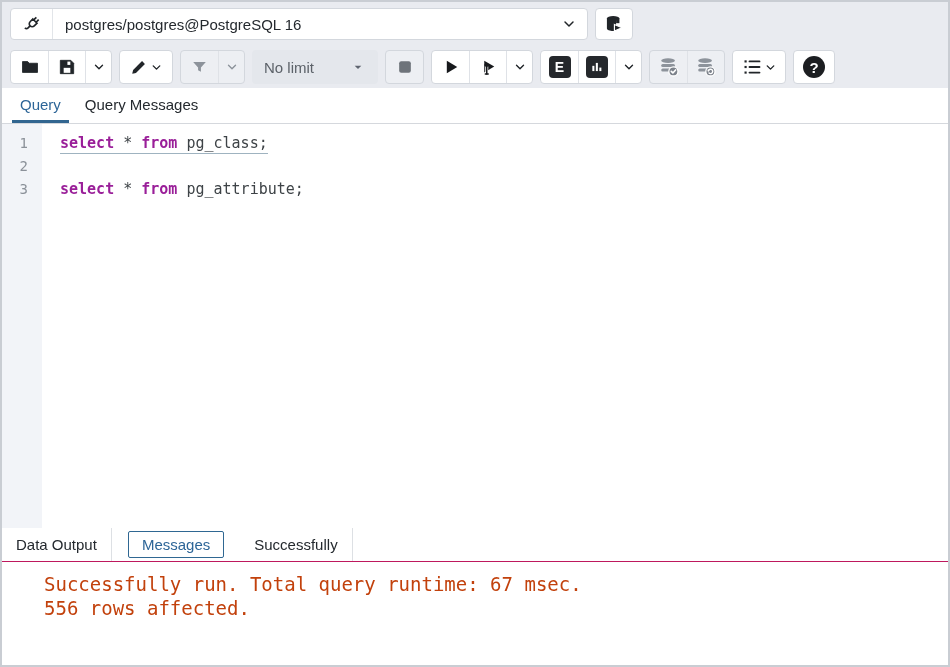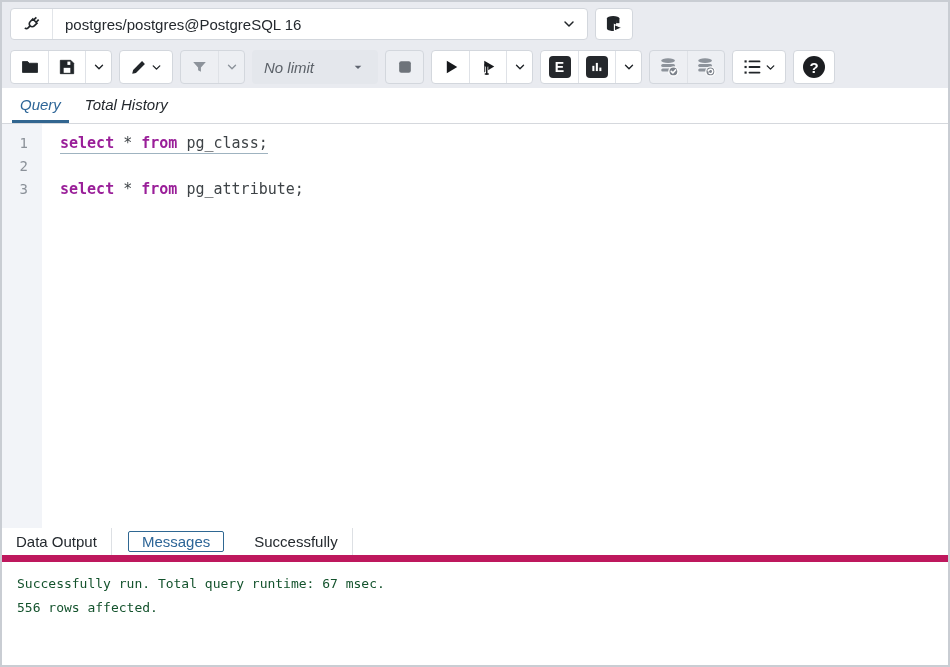--- a/index.html
+++ b/index.html
@@ -32,55 +32,55 @@
   .toolbar { height: 42px; flex: 0 0 42px; display: flex; align-items: center; padding: 0 8px; gap: 7px; }
   .btn-group { display: flex; height: 34px; background: #fff; border: 1px solid #d3d7dd; border-radius: 4px; overflow: hidden; }
   .btn-group.disabled { background: #edeff3; }
   .tb-btn { width: 37px; height: 100%; display: flex; align-items: center; justify-content: center; background: transparent; border: none; cursor: pointer; }
   .tb-btn.narrow { width: 26px; }
   .tb-btn.wide { width: 52px; gap: 2px; }
   .tb-btn + .tb-btn { border-left: 1px solid #dfe2e7; }
   .tb-btn:disabled { cursor: default; }
   .limit-select {
     width: 126px; height: 34px; background: #e4e7ec; border: none; border-radius: 4px;
-    display: flex; align-items: center; padding: 0 12px; cursor: pointer; font-style: italic;
+    display: flex; align-items: center; padding: 0 12px; cursor: pointer;
   }
   .limit-select .limit-text { flex: 1; font-size: 15px; color: #5c6269; }
   .badge {
     width: 22px; height: 22px; border-radius: 4px; background: #25282c; color: #fff;
     font-weight: bold; font-size: 14px; display: flex; align-items: center; justify-content: center;
   }
   .help-badge {
     width: 22px; height: 22px; border-radius: 50%; background: #1c1e21; color: #fff;
     font-weight: bold; font-size: 15px; display: flex; align-items: center; justify-content: center;
   }
 
   
-  .tabbar { height: 36px; flex: 0 0 36px; background: #fff; border-bottom: 1px solid #d5d8dd; display: flex; align-items: stretch; padding: 0 10px; gap: 8px; font-style: italic; }
+  .tabbar { height: 36px; flex: 0 0 36px; background: #fff; border-bottom: 1px solid #d5d8dd; display: flex; align-items: stretch; padding: 0 10px; gap: 8px; }
   .etab { display: flex; align-items: center; padding: 0 8px; font-size: 15px; color: #24292e; cursor: pointer; border-bottom: 3px solid transparent; }
   .etab.active { color: #2d6597; border-bottom-color: #326690; }
 
   
   .editor { flex: 1 1 auto; background: #fff; display: flex; overflow: hidden; }
   .gutter { width: 40px; flex: 0 0 40px; background: #f2f4f8; padding-top: 8px; }
   .lnum { height: 23px; line-height: 23px; text-align: right; padding-right: 14px; font-family: "DejaVu Sans Mono", monospace; font-size: 14px; color: #8b9199; }
   .code { flex: 1; padding: 8px 4px 0 18px; font-family: "DejaVu Sans Mono", monospace; font-size: 15px; color: #3e4347; cursor: text; }
   .cline { height: 23px; line-height: 23px; white-space: pre; }
   .executed { border-bottom: 1px solid #9fb3c0; padding-bottom: 1px; }
   .kw { color: #9a1f99; font-weight: bold; }
   .pl { color: #3e4347; }
 
   
-  .out-tabs { height: 34px; flex: 0 0 34px; background: #fff; border-bottom: 7px solid #be185d; display: flex; align-items: stretch; text-align: right; }
+  .out-tabs { height: 34px; flex: 0 0 34px; background: #fff; border-bottom: 1px solid #be185d; display: flex; align-items: stretch; text-align: right; }
   .otab { display: flex; align-items: center; padding: 0 14px; font-size: 15px; color: #24292e; border-right: 1px solid #dde0e4; cursor: pointer; }
   .otab.active { color: #2d6597; border: 1px solid #2f6792; border-radius: 2px; margin: 3px 16px; padding: 0 13px; }
 
   
   .messages { flex: 0 0 103px; background: #fff; padding: 10px 15px; }
-  .msg-line { font-family: "DejaVu Sans Mono", monospace; font-size: 13px; color: #14532d; line-height: 24px; white-space: pre; }
+  .msg-line { font-family: "DejaVu Sans Mono", monospace; font-size: 19px; color: #c2410c; line-height: 24px; white-space: pre; margin-left: 27px; }
 
   svg { display: block; }
 </style>
 </head>
 <body>
 
 <div class="window">
 
   <div class="connbar">
     <div class="conn-select">
@@ -297,21 +297,21 @@
     <div class="btn-group">
       <button class="tb-btn wide" style="width:40px">
         <span class="help-badge">?</span>
       </button>
     </div>
 
   </div>
 
   <div class="tabbar">
     <div class="etab active">Query</div>
-    <div class="etab">Total History</div>
+    <div class="etab">Query Messages</div>
   </div>
 
   <div class="editor">
     <div class="gutter">
       <div class="lnum">1</div>
       <div class="lnum">2</div>
       <div class="lnum">3</div>
     </div>
     <div class="code">
       <div class="cline"><span class="executed"><span class="kw">select</span><span class="pl"> * </span><span class="kw">from</span><span class="pl"> pg_class;</span></span></div>

